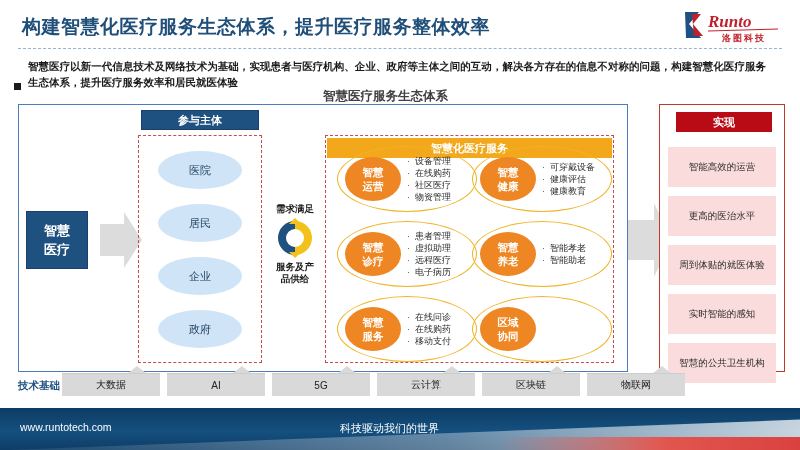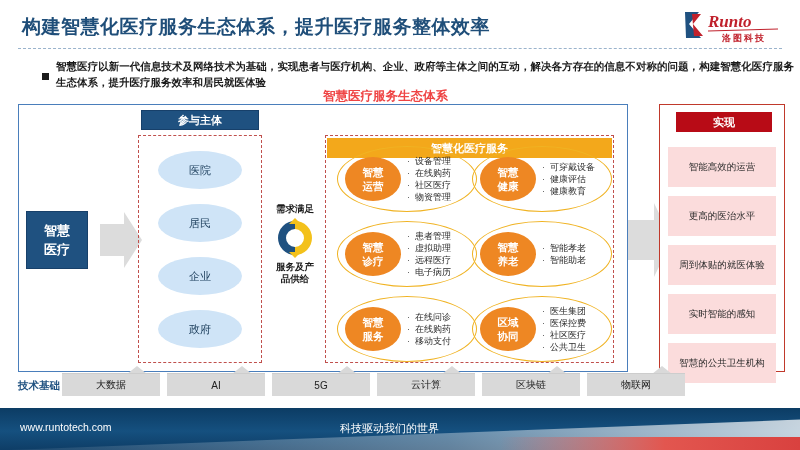--- a/index.html
+++ b/index.html
@@ -17,34 +17,34 @@
   }
   #logo{
     position:absolute;right:14px;top:8px;width:104px;height:36px;
   }
   #title-rule{
     position:absolute;left:18px;top:48px;width:764px;height:0;
     border-top:1.5px dashed #9ab3cc;
   }
   
   #bullet-block{
-    position:absolute;left:42px;top:58px;width:752px;
-    display:flex;align-items:center;gap:7px;
+    position:absolute;left:14px;top:58px;width:752px;
+    display:flex;align-items:flex-end;gap:7px;
   }
   #bullet-square{
     width:7px;height:7px;background:#1b1b1b;flex:0 0 auto;margin-top:5px;
   }
   #bullet-text{
     font-size:10.5px;line-height:16px;color:#1a1a1a;font-weight:bold;
     text-align:justify;
   }
   
   #diagram-caption{
     position:absolute;left:0;top:88px;width:771px;text-align:center;
-    font-size:12.5px;font-weight:bold;color:#ef4444;
+    font-size:12.5px;font-weight:bold;color:#404040;
   }
   
   #main-panel{
     position:absolute;left:18px;top:104px;width:610px;height:268px;
     border:1.5px solid #4a7ebb;background:#fff;box-sizing:border-box;
   }
   
   #smart-med-box{
     position:absolute;left:26px;top:211px;width:62px;height:58px;
     background:#1F5180;color:#fff;
@@ -287,26 +287,20 @@
     <div><span class="b">·</span><span>移动支付</span></div>
   </div>
 </div>
 
 <div class="svc-card" style="left:472px;top:296px">
   <div class="svc-outer"></div>
   <div class="svc-core">
     <span>区域</span>
     <span>协同</span>
   </div>
-  <div class="svc-list">
-    <div><span class="b">·</span><span>医生集团</span></div>
-    <div><span class="b">·</span><span>医保控费</span></div>
-    <div><span class="b">·</span><span>社区医疗</span></div>
-    <div><span class="b">·</span><span>公共卫生</span></div>
-  </div>
 </div>
 
 <div id="realize-panel"></div>
 <div id="realize-header">实现</div>
 <div class="realize-item" style="top:147px">智能高效的运营</div>
 <div class="realize-item" style="top:196px">更高的医治水平</div>
 <div class="realize-item" style="top:245px">周到体贴的就医体验</div>
 <div class="realize-item" style="top:294px">实时智能的感知</div>
 <div class="realize-item" style="top:343px">智慧的公共卫生机构</div>
 

